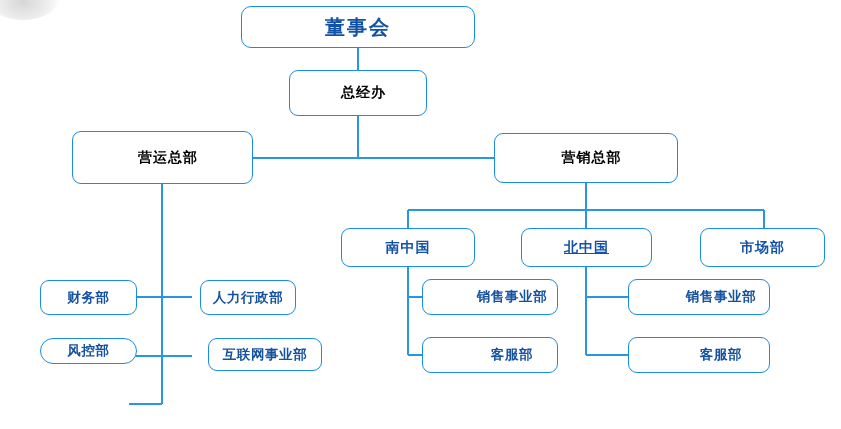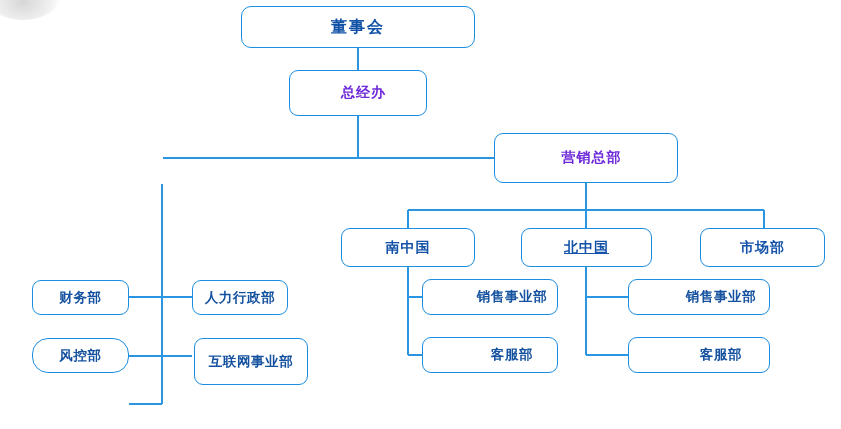--- a/index.html
+++ b/index.html
@@ -44,27 +44,27 @@
     color:#1352a8;
     font-weight:bold;
     letter-spacing:0.5px;
     white-space:nowrap;
     z-index:2;
   }
   .node.root{
     border-radius:10px;
     border-width:1.6px;
     color:#1151a6;
-    font-size:16px;
+    font-size:20px;
     letter-spacing:2px;
   }
-  .node.l2{ font-size:14px; letter-spacing:1px; color:#6d28d9;padding-left:11px;}
+  .node.l2{ font-size:14px; letter-spacing:1px; color:#000000;padding-left:11px;}
   .node.l3{ font-size:14px; letter-spacing:1px; color:#1352a8;}
   .node.l4{ font-size:13.5px; letter-spacing:0.6px; color:#14519f;padding-left:44px;}
-  .node.leaf{ font-size:13.5px; letter-spacing:0.6px; color:#14519f;}
+  .node.leaf{ font-size:13.5px; letter-spacing:0.6px; color:#14519f;margin-left:8px;}
 </style>
 </head>
 <body>
 
 <div id="canvas">
 
   <div class="corner-artifact"></div>
 
   <svg id="links" viewBox="0 0 841 429" width="841" height="429" xmlns="http://www.w3.org/2000/svg">
     <g fill="none" stroke="#2a95e0" stroke-width="1.4" shape-rendering="crispEdges">
@@ -101,20 +101,23 @@
   </svg>
 
   <div class="node root" style="left:241px; top:6px; width:234px; height:42px;">
     <span>董事会</span>
   </div>
 
   <div class="node l2" style="left:289px; top:70px; width:138px; height:46px;">
     <span>总经办</span>
   </div>
 
+  <div class="node l2" style="left:72px; top:131px; width:181px; height:53px;">
+    <span>营运总部</span>
+  </div>
 
   <div class="node l2" style="left:494px; top:133px; width:184px; height:50px;">
     <span>营销总部</span>
   </div>
 
   <div class="node l3" style="left:341px; top:228px; width:134px; height:39px;">
     <span>南中国</span>
   </div>
 
   <div class="node l3" style="left:521px; top:228px; width:131px; height:39px;text-decoration:underline;">
@@ -138,26 +141,26 @@
   </div>
 
   <div class="node l4" style="left:628px; top:337px; width:142px; height:36px;">
     <span>客服部</span>
   </div>
 
   <div class="node leaf" style="left:32px; top:280px; width:97px; height:35px;">
     <span>财务部</span>
   </div>
 
-  <div class="node leaf" style="left:32px; top:338px; width:97px; height:35px;border-radius:16px;">
+  <div class="node leaf" style="left:32px; top:338px; width:97px; height:26px;border-radius:16px;">
     <span>风控部</span>
   </div>
 
 
   <div class="node leaf" style="left:192px; top:280px; width:96px; height:35px;justify-content:center;">
     <span>人力行政部</span>
   </div>
 
-  <div class="node leaf" style="left:194px; top:338px; width:114px; height:47px;justify-content:center;">
+  <div class="node leaf" style="left:200px; top:338px; width:114px; height:33px;justify-content:center;">
     <span>互联网事业部</span>
   </div>
 
 </div>
 
 </body></html>

